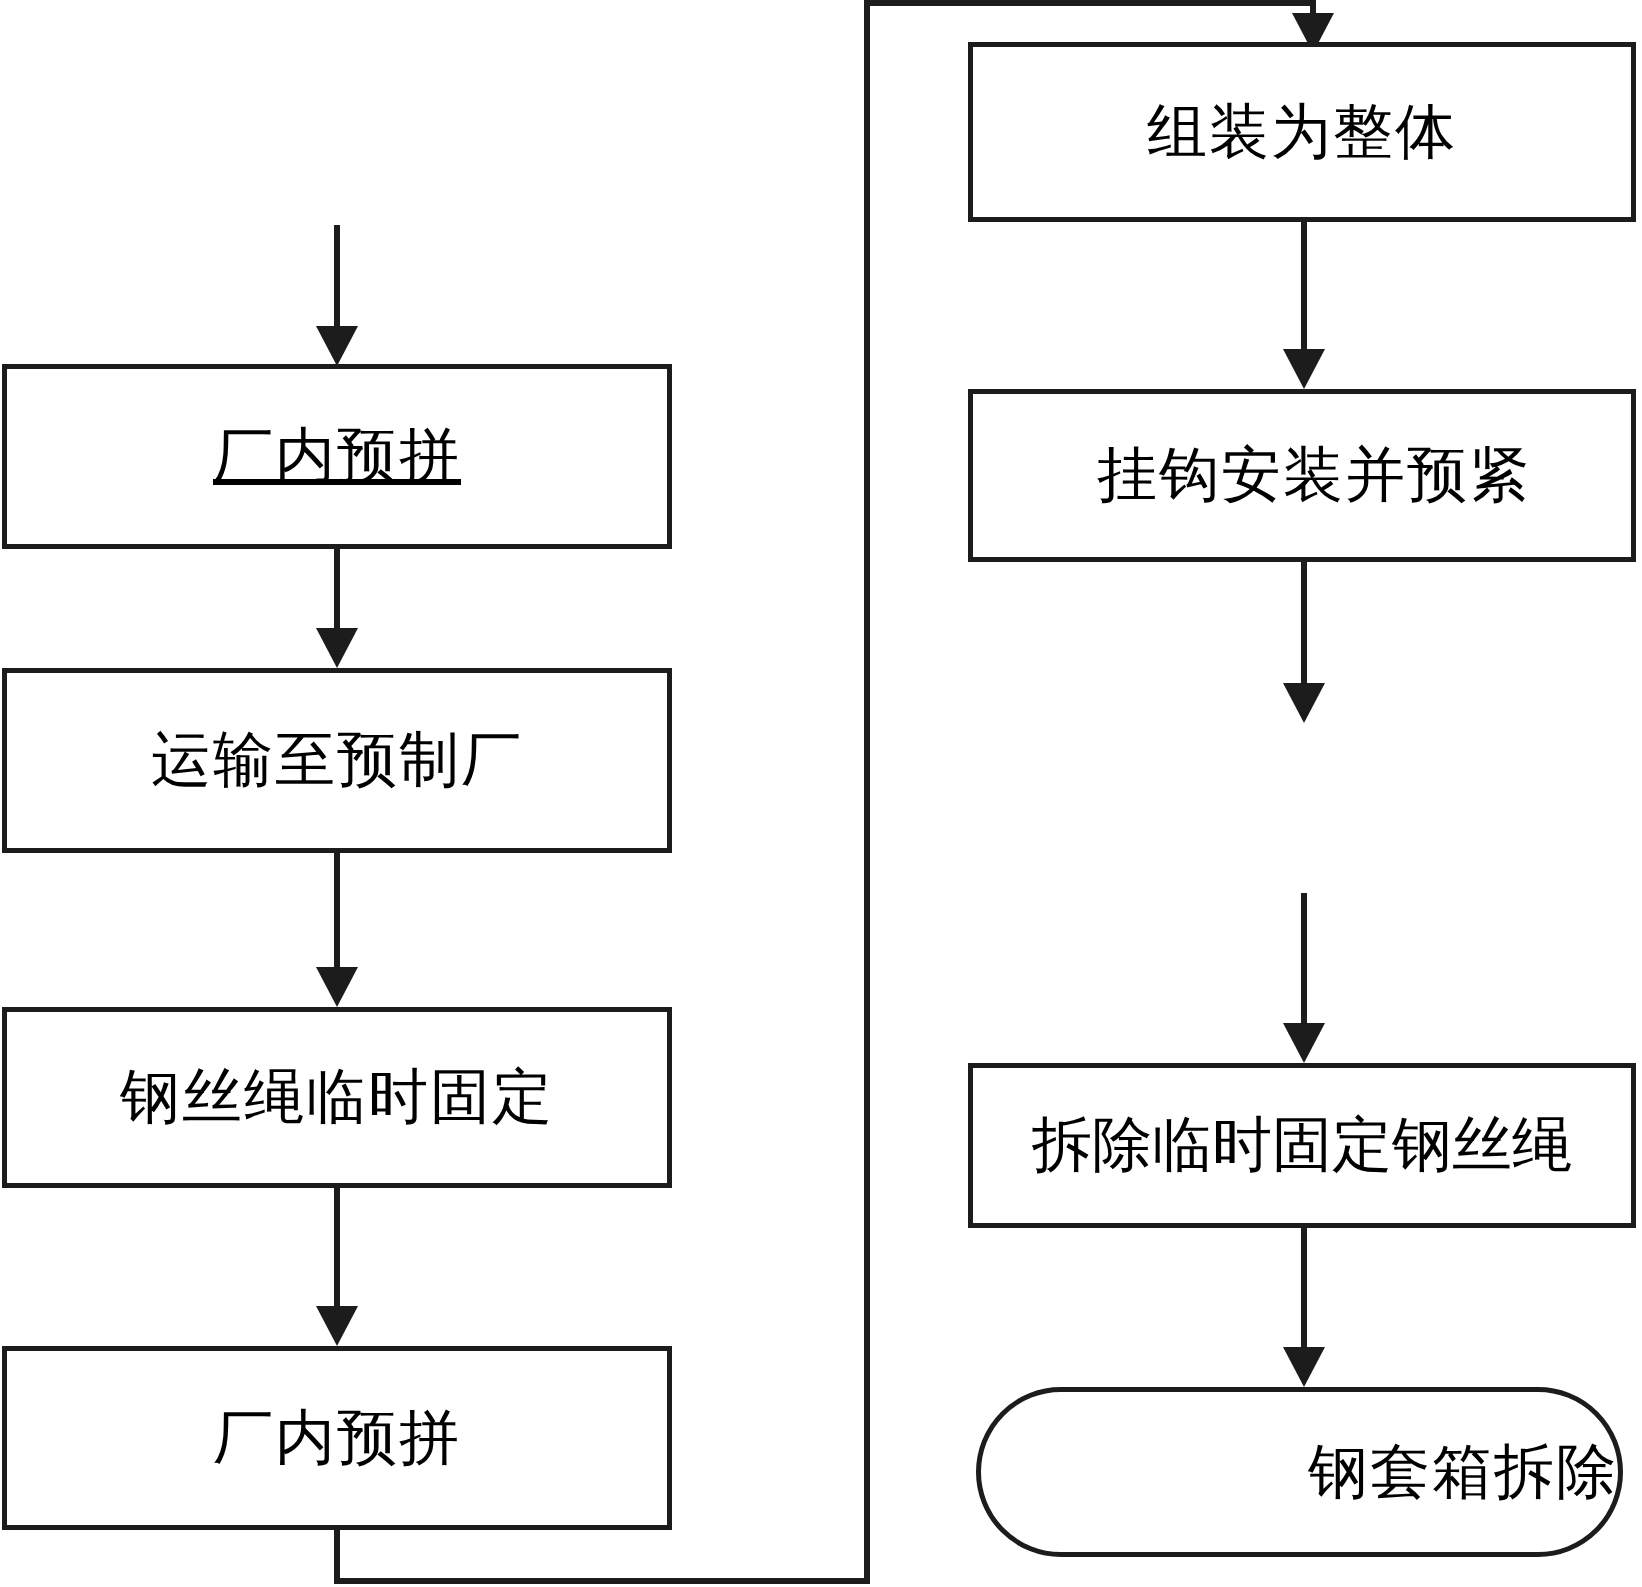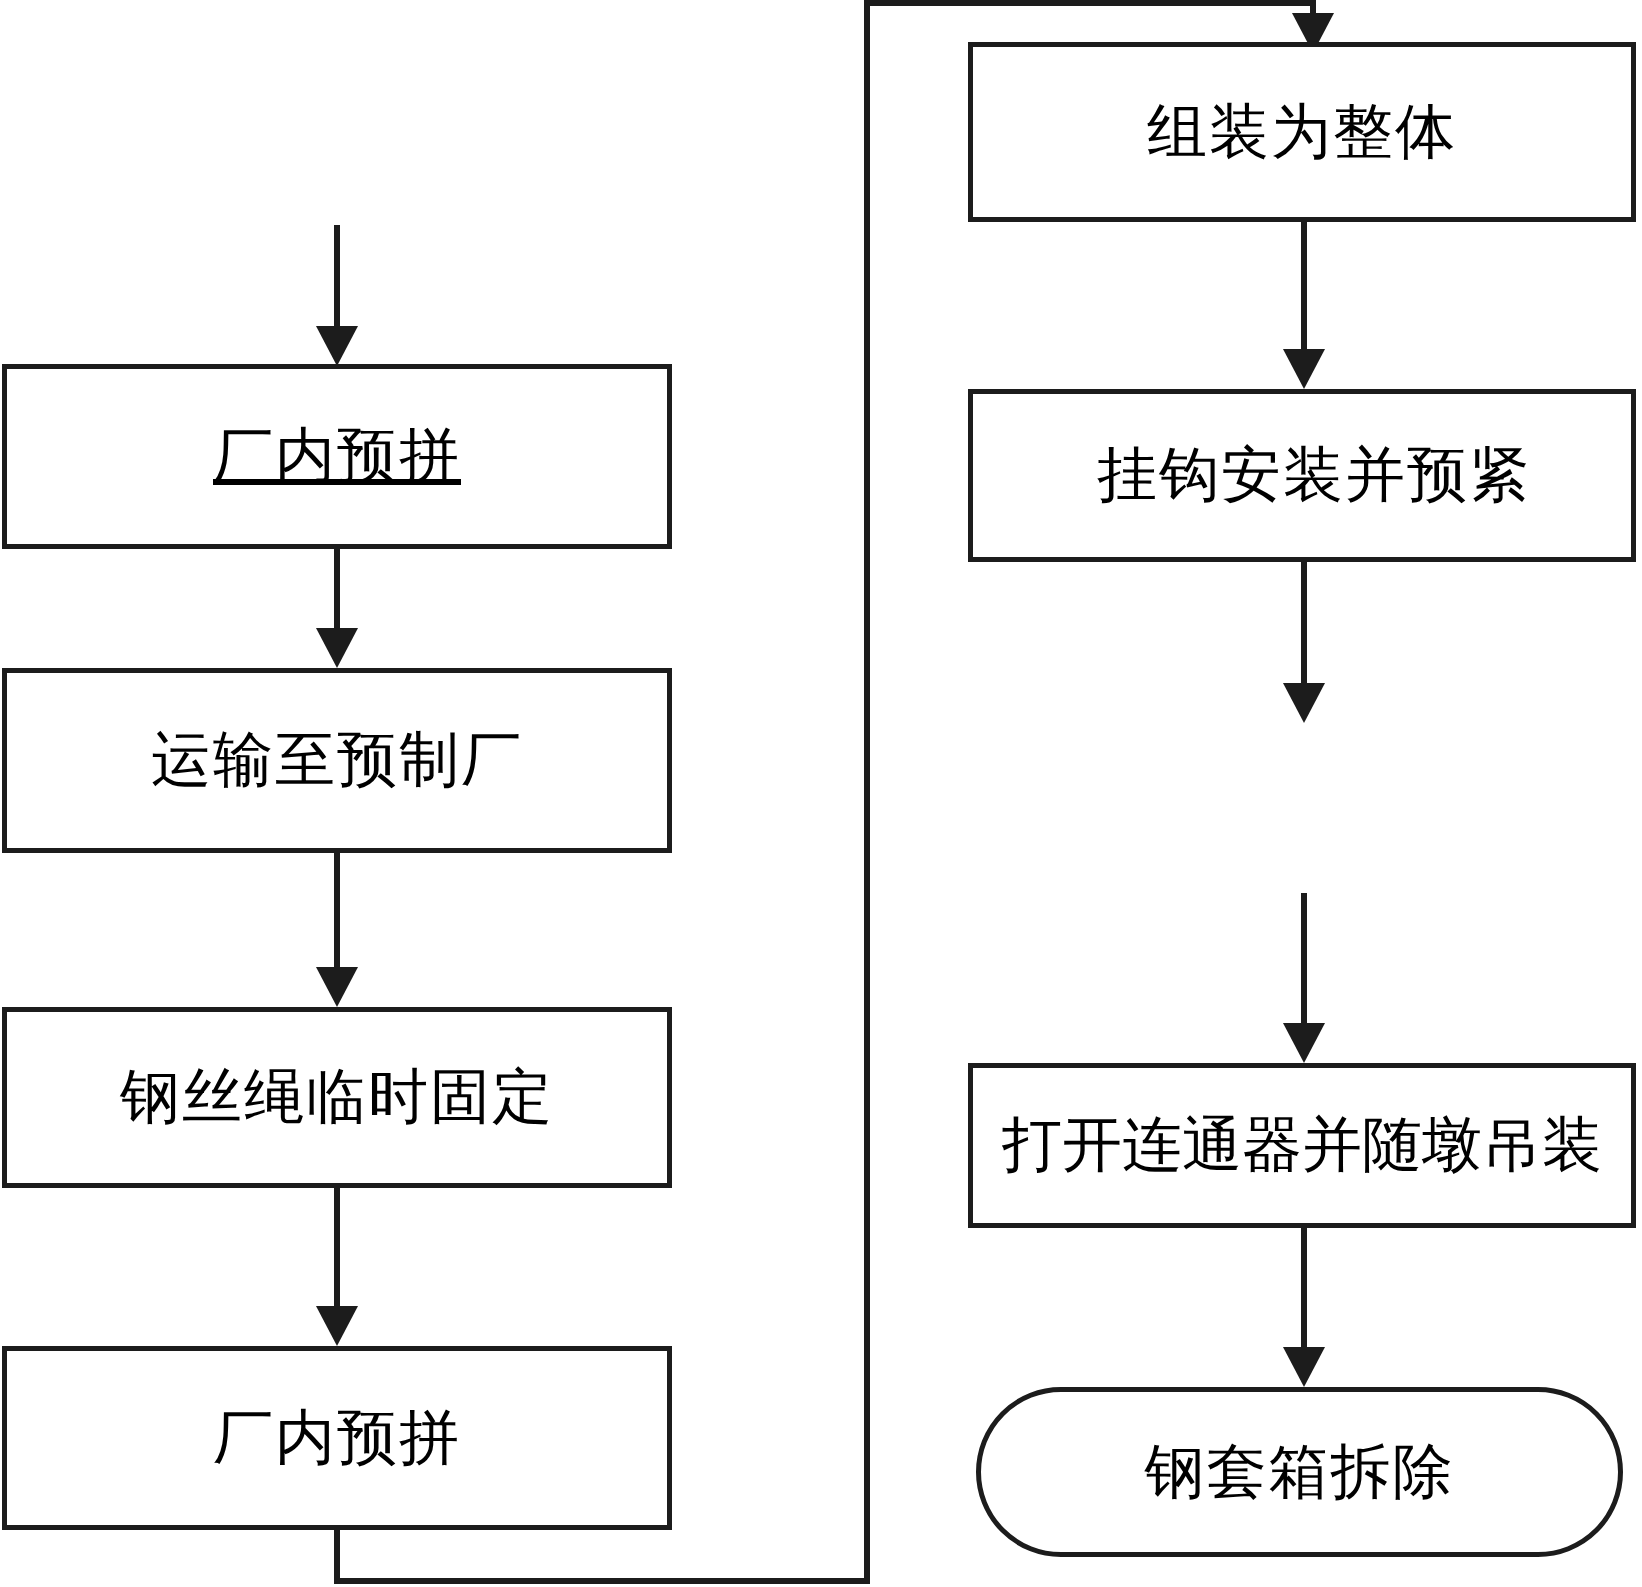--- a/index.html
+++ b/index.html
@@ -40,21 +40,21 @@
   .n-l2 { left: 2px;   top: 364px;  width: 670px; height: 185px; text-decoration: underline; }
   .n-l3 { left: 2px;   top: 668px;  width: 670px; height: 185px; text-align: right; }
   .n-l4 { left: 2px;   top: 1007px; width: 670px; height: 181px; }
   .n-l5 { left: 2px;   top: 1346px; width: 670px; height: 184px; }
 
   
   .n-r1 { left: 968px; top: 42px;   width: 668px; height: 180px; }
   .n-r2 { left: 968px; top: 389px;  width: 668px; height: 173px; padding-left: 24px; }
   .n-r3 { left: 968px; top: 723px;  width: 668px; height: 170px; }
   .n-r4 { left: 968px; top: 1063px; width: 668px; height: 165px; letter-spacing: 0; }
-  .n-r5 { left: 976px; top: 1387px; width: 647px; height: 170px; }
+  .n-r5 { left: 976px; top: 1387px; width: 647px; height: 170px; justify-content: flex-end; }
 </style>
 </head>
 <body>
 
 <div class="canvas">
 
   <svg class="connectors" viewBox="0 0 1642 1587" xmlns="http://www.w3.org/2000/svg">
 
     <g stroke="#1c1c1c" stroke-width="6" fill="#1c1c1c">
       <line x1="337" y1="225" x2="337" y2="330"></line>
@@ -97,19 +97,19 @@
     <span>厂内预拼</span>
   </div>
 
   <div class="node n-r1">
     <span>组装为整体</span>
   </div>
   <div class="node n-r2">
     <span>挂钩安装并预紧</span>
   </div>
   <div class="node n-r4">
-    <span>打开连通器并随墩吊装</span>
+    <span>拆除临时固定钢丝绳</span>
   </div>
   <div class="node stadium-r n-r5">
     <span>钢套箱拆除</span>
   </div>
 
 </div>
 
 </body></html>

